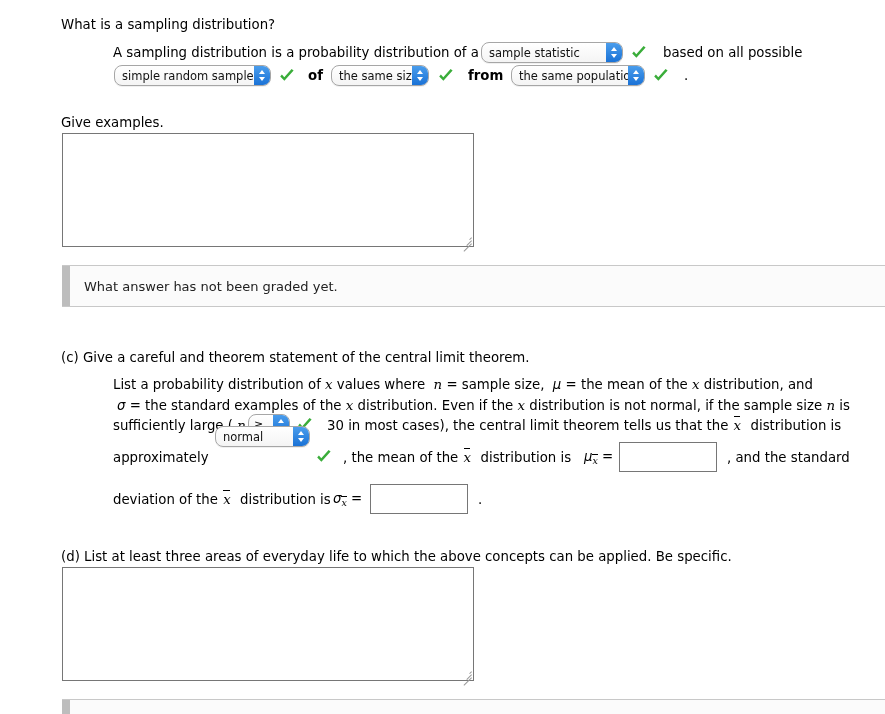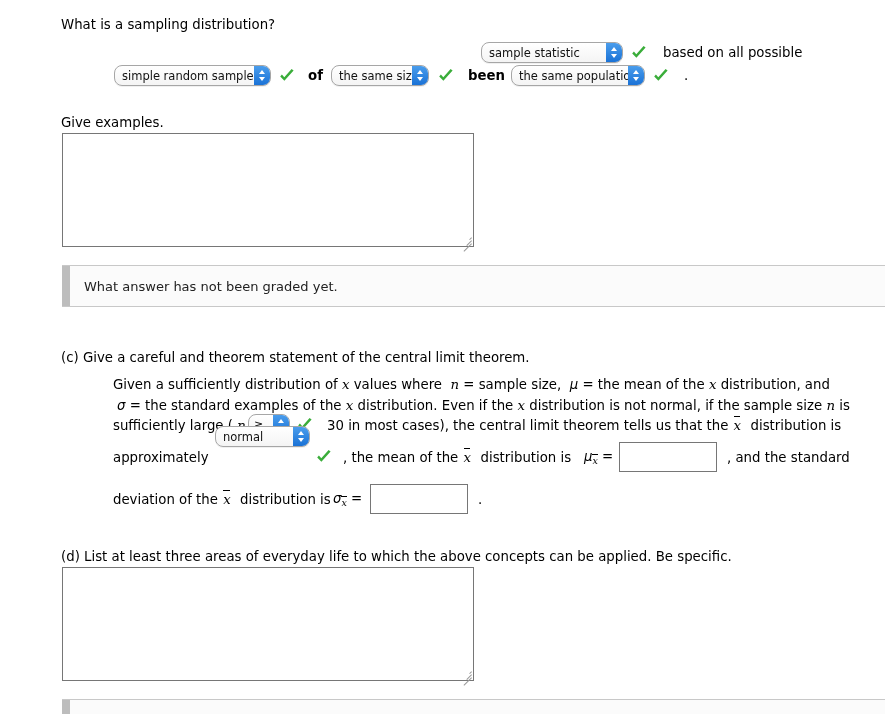--- a/index.html
+++ b/index.html
@@ -184,20 +184,21 @@
     white-space: nowrap;
   }
 </style>
 </head>
 <body>
 
 <div class="page">
 
   <div class="q-text indent1" style="top:17px;">What is a sampling distribution?</div>
 
+  <div class="q-text indent2" style="top:45px;">A sampling distribution is a probability distribution of a</div>
 
   <div class="sel" style="left:481px; top:42px; width:142px;">
     <span class="sel-label">sample statistic</span>
     <span class="sel-arrows"></span>
   </div>
 
   <span class="check" style="left:630px; top:44px;">
     <svg viewBox="0 0 18 18" width="18" height="18" aria-hidden="true">
       <path d="M2.2 9.6 L6.4 13.8 L15.6 3.4 L13.6 2.0 L6.3 10.2 L3.9 7.6 Z" fill="#3aad3a"></path>
     </svg>
@@ -222,21 +223,21 @@
     <span class="sel-label">the same size</span>
     <span class="sel-arrows"></span>
   </div>
 
   <span class="check" style="left:437px; top:67px;">
     <svg viewBox="0 0 18 18" width="18" height="18" aria-hidden="true">
       <path d="M2.2 9.6 L6.4 13.8 L15.6 3.4 L13.6 2.0 L6.3 10.2 L3.9 7.6 Z" fill="#3aad3a"></path>
     </svg>
   </span>
 
-  <div class="q-text" style="left:468px; top:68px; font-weight:bold;">been</div>
+  <div class="q-text" style="left:468px; top:68px; font-weight:bold;">from</div>
 
   <div class="sel" style="left:511px; top:65px; width:134px;">
     <span class="sel-label">the same population</span>
     <span class="sel-arrows"></span>
   </div>
 
   <span class="check" style="left:652px; top:67px;">
     <svg viewBox="0 0 18 18" width="18" height="18" aria-hidden="true">
       <path d="M2.2 9.6 L6.4 13.8 L15.6 3.4 L13.6 2.0 L6.3 10.2 L3.9 7.6 Z" fill="#3aad3a"></path>
     </svg>
@@ -255,21 +256,21 @@
   </div>
 
   <div class="notice" style="left:62px; top:265px; width:830px; height:42px;">
     <span class="bar"></span>
     <span class="msg">What answer has not been graded yet.</span>
   </div>
 
   <div class="q-text indent1" style="top:350px;">(c) Give a careful and theorem statement of the central limit theorem.</div>
 
   <div class="q-text indent2" style="top:377px;">
-    <span>Given a sufficiently distribution of</span>
+    <span>List a probability distribution of</span>
     <span class="var">x</span>
     <span>values where</span>
     &nbsp;<span class="var">n</span>
     <span>= sample size,</span>
     &nbsp;<span class="gk">μ</span>
     <span>= the mean of the</span>
     <span class="var">x</span>
     <span>distribution,  and</span>
   </div>
 

